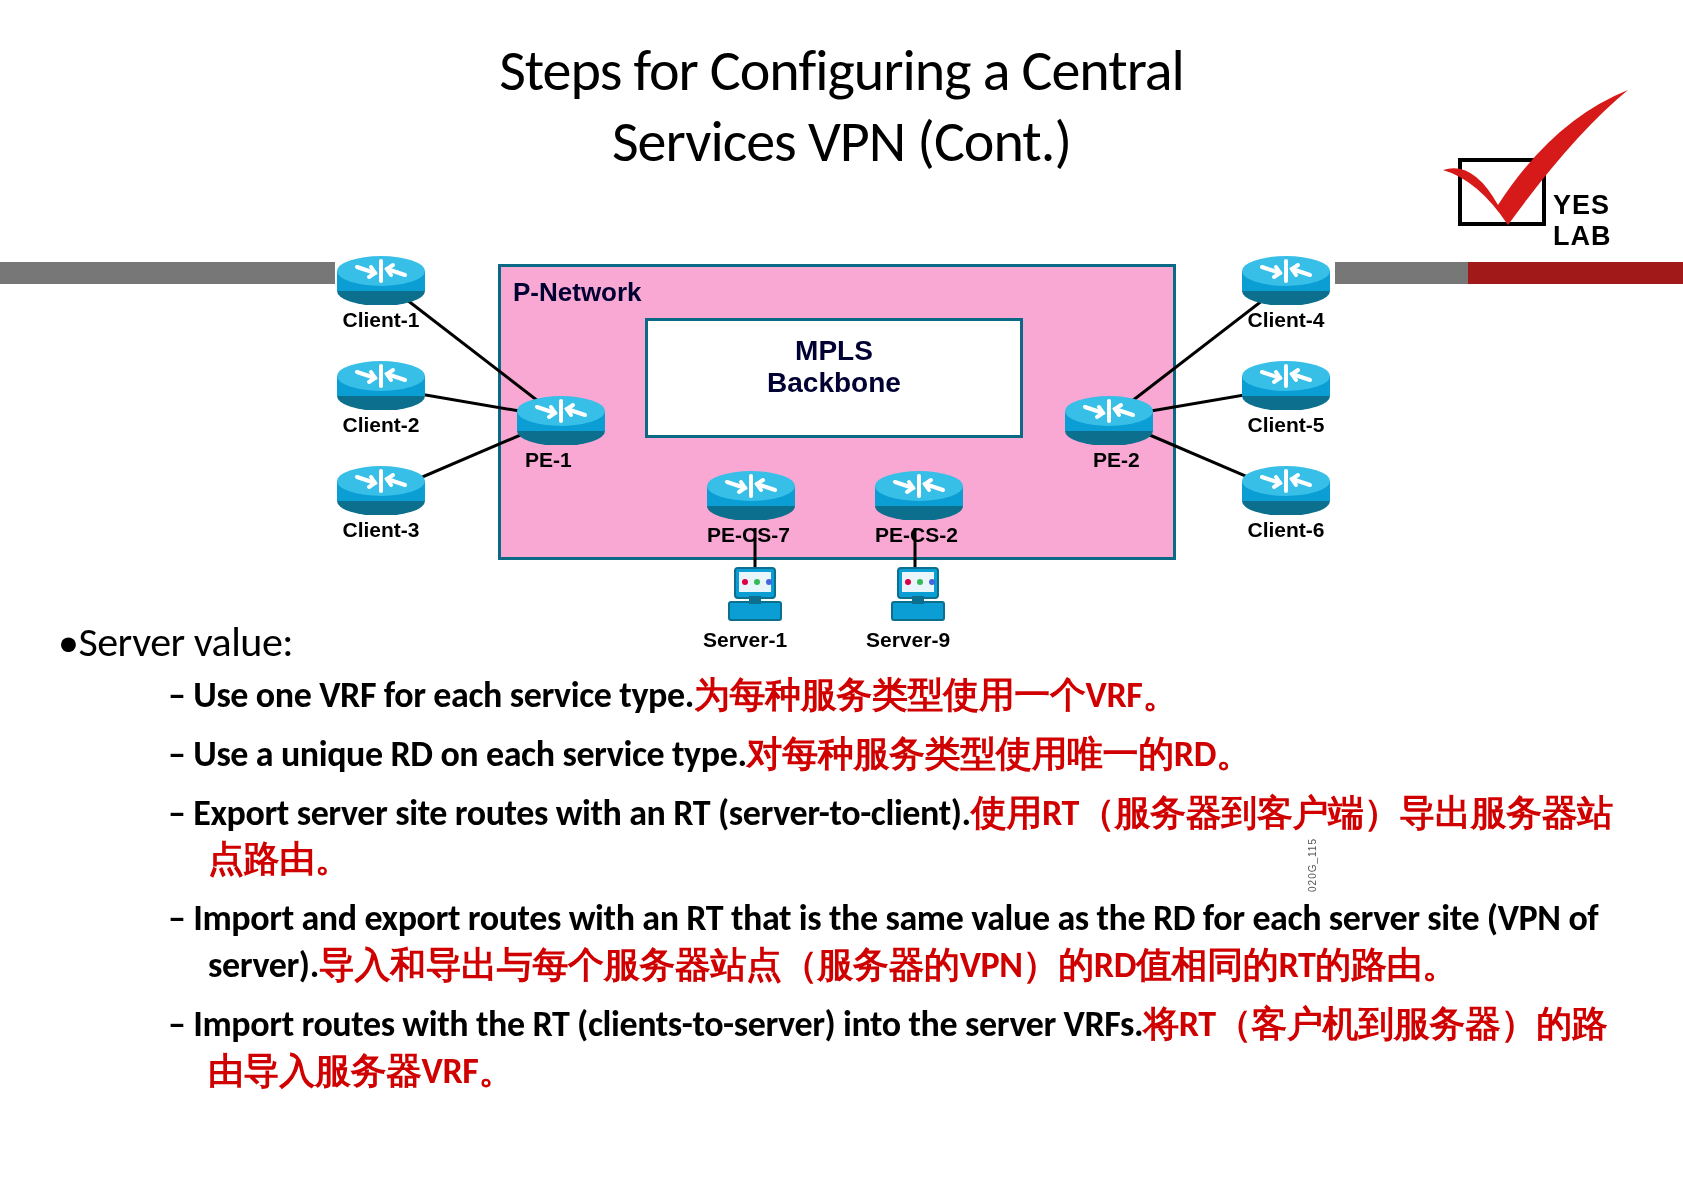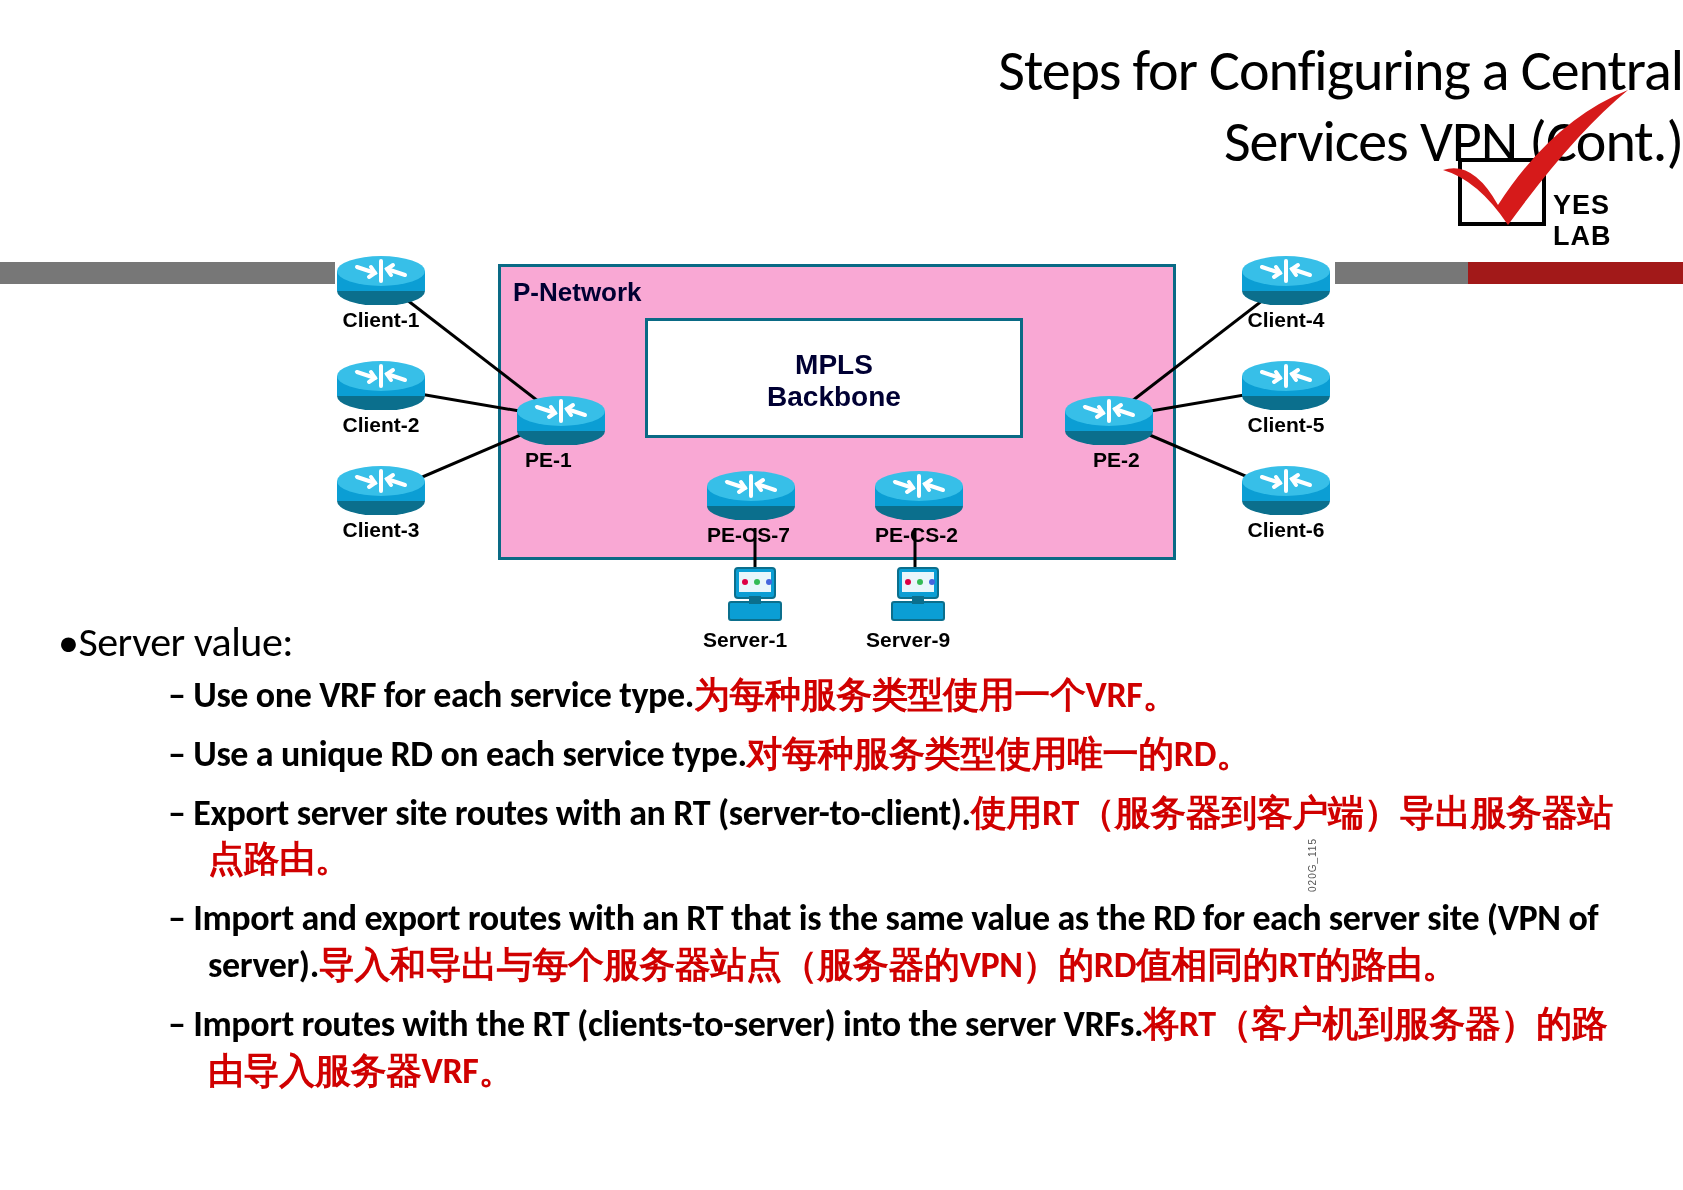--- a/index.html
+++ b/index.html
@@ -6,21 +6,21 @@
     margin: 0;
     padding: 0;
     width: 1683px;
     height: 1190px;
     font-family: Calibri, Arial, sans-serif;
     background: #fff;
     position: relative;
     overflow: hidden;
   }
   .title {
-    text-align: right;
+    text-align: center;
     font-size: 58px;
     font-weight: 400;
     color: #000;
     margin-top: 35px;
     letter-spacing: -1px;
   }
   .logo-block {
     position: absolute;
     top: 80px;
     right: 10px;
@@ -83,21 +83,21 @@
     position: absolute;
     top: 60px;
     left: 310px;
     width: 378px;
     height: 120px;
     background: #fff;
     border: 3px solid #0a6a85;
     text-align: center;
     font: bold 28px Arial;
     color: #003;
-    padding-top: 28px;
+    padding-top: 14px;
     box-sizing: border-box;
     line-height: 1.15;
   }
   .dev-label {
     font: bold 21px Arial;
     color: #000;
     position: absolute;
     text-align: center;
   }
   svg.net-lines {

